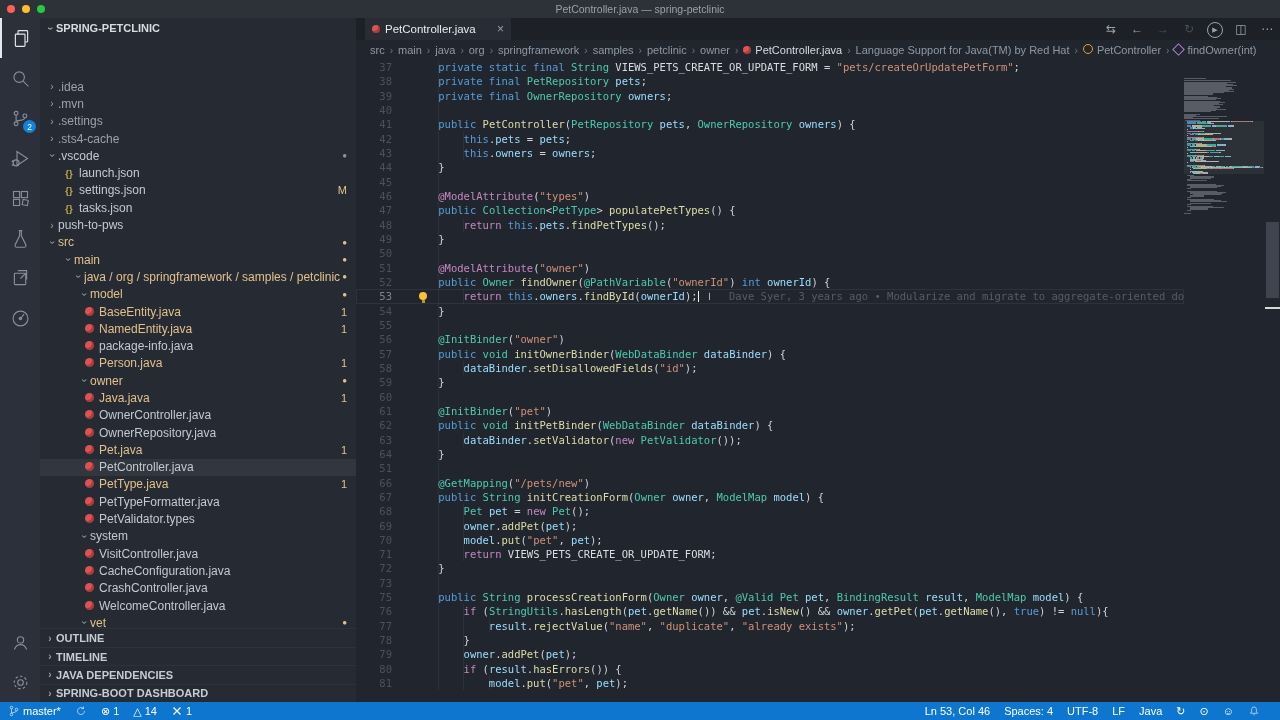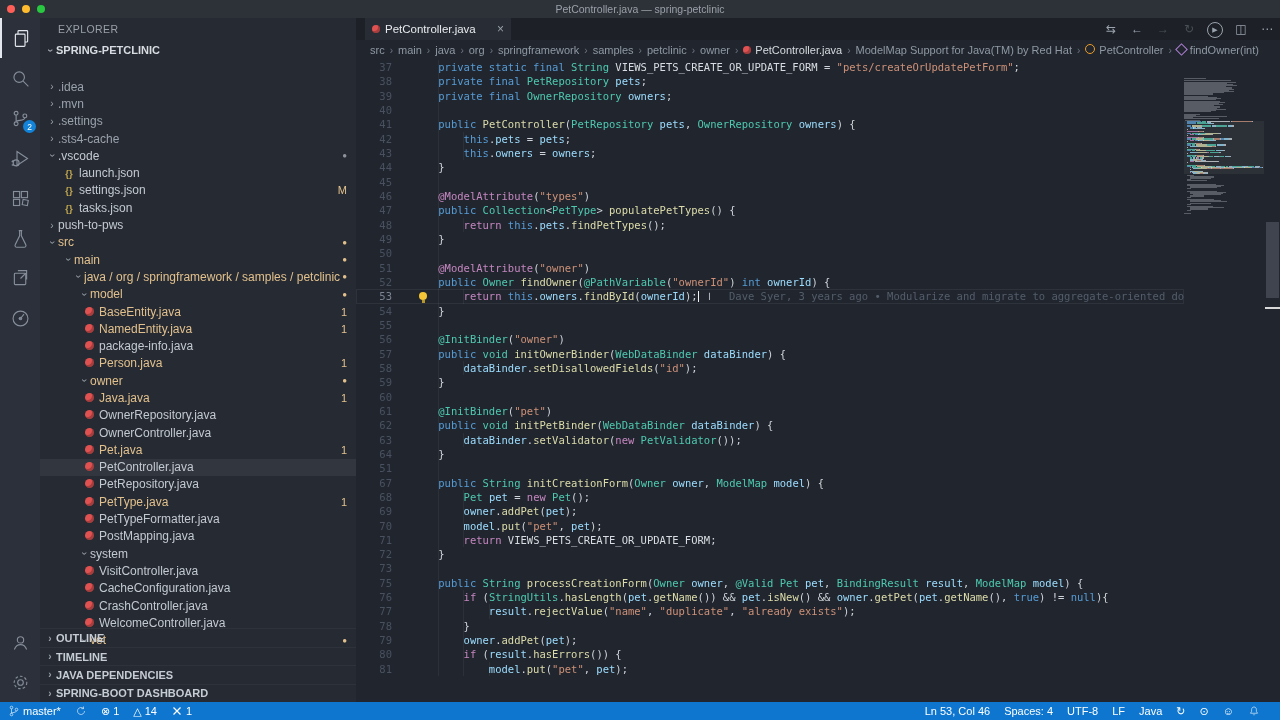--- a/index.html
+++ b/index.html
@@ -167,21 +167,20 @@
       <div class="ab-item">
         <svg viewBox="0 0 24 24">
           <circle cx="12" cy="12" r="3.2"></circle>
           <circle cx="12" cy="12" r="7.2" stroke-dasharray="3 2.4"></circle>
         </svg>
       </div>
     </div>
 </div>
 
 <div id="sidebar">
-  <div id="explorer-head">EXPLORER</div>
   <div id="project-head">
     <span class="chev open">›</span>
     <span>SPRING-PETCLINIC</span>
   </div>
   <div id="tree">
       <div class="trow" style="padding-left: 6px;">
         <span class="chev">›</span>
         <span class="tlabel t-dim">.idea</span>
       </div>
       <div class="trow" style="padding-left: 6px;">
@@ -262,51 +261,47 @@
         <span class="tlabel t-mod">owner</span>
         <span class="tdot">●</span>
       </div>
       <div class="trow" style="padding-left: 42px;">
         <span class="ticon"><span class="jicon"></span></span>
         <span class="tlabel t-mod">Java.java</span>
         <span class="tbadge">1</span>
       </div>
       <div class="trow" style="padding-left: 42px;">
         <span class="ticon"><span class="jicon"></span></span>
+        <span class="tlabel t-norm">OwnerController.java</span>
+      </div>
+      <div class="trow" style="padding-left: 42px;">
+        <span class="ticon"><span class="jicon"></span></span>
         <span class="tlabel t-norm">OwnerRepository.java</span>
-      </div>
-      <div class="trow" style="padding-left: 42px;">
-        <span class="ticon"><span class="jicon"></span></span>
-        <span class="tlabel t-norm">OwnerController.java</span>
       </div>
       <div class="trow" style="padding-left: 42px;">
         <span class="ticon"><span class="jicon"></span></span>
         <span class="tlabel t-mod">Pet.java</span>
         <span class="tbadge">1</span>
       </div>
       <div class="trow sel" style="padding-left: 42px;">
         <span class="ticon"><span class="jicon"></span></span>
         <span class="tlabel t-norm">PetController.java</span>
       </div>
       <div class="trow" style="padding-left: 42px;">
         <span class="ticon"><span class="jicon"></span></span>
-        <span class="tlabel t-norm">PetRepository.java</span>
-      </div>
-      <div class="trow" style="padding-left: 42px;">
-        <span class="ticon"><span class="jicon"></span></span>
         <span class="tlabel t-mod">PetType.java</span>
         <span class="tbadge">1</span>
       </div>
       <div class="trow" style="padding-left: 42px;">
         <span class="ticon"><span class="jicon"></span></span>
         <span class="tlabel t-norm">PetTypeFormatter.java</span>
       </div>
       <div class="trow" style="padding-left: 42px;">
         <span class="ticon"><span class="jicon"></span></span>
-        <span class="tlabel t-norm">PostMapping.java</span>
+        <span class="tlabel t-norm">PetValidator.types</span>
       </div>
       <div class="trow" style="padding-left: 38px;">
         <span class="chev open">›</span>
         <span class="tlabel t-norm">system</span>
       </div>
       <div class="trow" style="padding-left: 42px;">
         <span class="ticon"><span class="jicon"></span></span>
         <span class="tlabel t-norm">VisitController.java</span>
       </div>
       <div class="trow" style="padding-left: 42px;">
@@ -376,21 +371,21 @@
       <span>springframework</span>
       <span class="bc-sep">›</span>
       <span>samples</span>
       <span class="bc-sep">›</span>
       <span>petclinic</span>
       <span class="bc-sep">›</span>
       <span>owner</span>
       <span class="bc-sep">›</span>
       <span class="bc-file"><span class="bc-ico jicon" style="width:8px;height:8px"></span>PetController.java</span>
       <span class="bc-sep">›</span>
-      <span>ModelMap Support for Java(TM) by Red Hat</span>
+      <span>Language Support for Java(TM) by Red Hat</span>
       <span class="bc-sep">›</span>
       <span><span class="bc-ico cls-ico"></span>PetController</span>
       <span class="bc-sep">›</span>
       <span><span class="bc-ico mth-ico"></span>findOwner(int)</span>
     </div>
   <div id="code">
       <div class="crow"><span class="guide" style="left: 82.2px;"></span><span class="ln">37</span><span style="color: rgb(207, 212, 218);">    </span><span style="color: rgb(86, 156, 214);">private static final</span><span style="color: rgb(207, 212, 218);"> </span><span style="color: rgb(78, 201, 176);">String</span><span style="color: rgb(207, 212, 218);"> </span><span style="color: rgb(217, 221, 227);">VIEWS_PETS_CREATE_OR_UPDATE_FORM</span><span style="color: rgb(207, 212, 218);"> = </span><span style="color: rgb(206, 145, 120);">"pets/createOrUpdatePetForm"</span><span style="color: rgb(207, 212, 218);">;</span></div>
       <div class="crow"><span class="guide" style="left: 82.2px;"></span><span class="ln">38</span><span style="color: rgb(207, 212, 218);">    </span><span style="color: rgb(86, 156, 214);">private final</span><span style="color: rgb(207, 212, 218);"> </span><span style="color: rgb(78, 201, 176);">PetRepository</span><span style="color: rgb(207, 212, 218);"> </span><span style="color: rgb(156, 220, 254);">pets</span><span style="color: rgb(207, 212, 218);">;</span></div>
       <div class="crow"><span class="guide" style="left: 82.2px;"></span><span class="ln">39</span><span style="color: rgb(207, 212, 218);">    </span><span style="color: rgb(86, 156, 214);">private final</span><span style="color: rgb(207, 212, 218);"> </span><span style="color: rgb(78, 201, 176);">OwnerRepository</span><span style="color: rgb(207, 212, 218);"> </span><span style="color: rgb(156, 220, 254);">owners</span><span style="color: rgb(207, 212, 218);">;</span></div>
       <div class="crow"><span class="guide" style="left: 82.2px;"></span><span class="ln">40</span></div>
@@ -412,20 +407,21 @@
       <div class="crow"><span class="guide" style="left: 82.2px;"></span><span class="ln">56</span><span style="color: rgb(207, 212, 218);">    </span><span style="color: rgb(78, 201, 176);">@InitBinder</span><span style="color: rgb(207, 212, 218);">(</span><span style="color: rgb(206, 145, 120);">"owner"</span><span style="color: rgb(207, 212, 218);">)</span></div>
       <div class="crow"><span class="guide" style="left: 82.2px;"></span><span class="ln">57</span><span style="color: rgb(207, 212, 218);">    </span><span style="color: rgb(86, 156, 214);">public</span><span style="color: rgb(207, 212, 218);"> </span><span style="color: rgb(78, 201, 176);">void</span><span style="color: rgb(207, 212, 218);"> </span><span style="color: rgb(220, 220, 170);">initOwnerBinder</span><span style="color: rgb(207, 212, 218);">(</span><span style="color: rgb(78, 201, 176);">WebDataBinder</span><span style="color: rgb(207, 212, 218);"> </span><span style="color: rgb(156, 220, 254);">dataBinder</span><span style="color: rgb(207, 212, 218);">) {</span></div>
       <div class="crow"><span class="guide" style="left: 82.2px;"></span><span class="guide" style="left: 107.4px;"></span><span class="ln">58</span><span style="color: rgb(207, 212, 218);">        </span><span style="color: rgb(156, 220, 254);">dataBinder</span><span style="color: rgb(207, 212, 218);">.</span><span style="color: rgb(220, 220, 170);">setDisallowedFields</span><span style="color: rgb(207, 212, 218);">(</span><span style="color: rgb(206, 145, 120);">"id"</span><span style="color: rgb(207, 212, 218);">);</span></div>
       <div class="crow"><span class="guide" style="left: 82.2px;"></span><span class="ln">59</span><span style="color: rgb(207, 212, 218);">    }</span></div>
       <div class="crow"><span class="guide" style="left: 82.2px;"></span><span class="ln">60</span></div>
       <div class="crow"><span class="guide" style="left: 82.2px;"></span><span class="ln">61</span><span style="color: rgb(207, 212, 218);">    </span><span style="color: rgb(78, 201, 176);">@InitBinder</span><span style="color: rgb(207, 212, 218);">(</span><span style="color: rgb(206, 145, 120);">"pet"</span><span style="color: rgb(207, 212, 218);">)</span></div>
       <div class="crow"><span class="guide" style="left: 82.2px;"></span><span class="ln">62</span><span style="color: rgb(207, 212, 218);">    </span><span style="color: rgb(86, 156, 214);">public</span><span style="color: rgb(207, 212, 218);"> </span><span style="color: rgb(78, 201, 176);">void</span><span style="color: rgb(207, 212, 218);"> </span><span style="color: rgb(220, 220, 170);">initPetBinder</span><span style="color: rgb(207, 212, 218);">(</span><span style="color: rgb(78, 201, 176);">WebDataBinder</span><span style="color: rgb(207, 212, 218);"> </span><span style="color: rgb(156, 220, 254);">dataBinder</span><span style="color: rgb(207, 212, 218);">) {</span></div>
       <div class="crow"><span class="guide" style="left: 82.2px;"></span><span class="guide" style="left: 107.4px;"></span><span class="ln">63</span><span style="color: rgb(207, 212, 218);">        </span><span style="color: rgb(156, 220, 254);">dataBinder</span><span style="color: rgb(207, 212, 218);">.</span><span style="color: rgb(220, 220, 170);">setValidator</span><span style="color: rgb(207, 212, 218);">(</span><span style="color: rgb(197, 134, 192);">new</span><span style="color: rgb(207, 212, 218);"> </span><span style="color: rgb(78, 201, 176);">PetValidator</span><span style="color: rgb(207, 212, 218);">());</span></div>
       <div class="crow"><span class="guide" style="left: 82.2px;"></span><span class="ln">64</span><span style="color: rgb(207, 212, 218);">    }</span></div>
       <div class="crow"><span class="guide" style="left: 82.2px;"></span><span class="ln">51</span></div>
+      <div class="crow"><span class="guide" style="left: 82.2px;"></span><span class="ln">66</span><span style="color: rgb(207, 212, 218);">    </span><span style="color: rgb(78, 201, 176);">@GetMapping</span><span style="color: rgb(207, 212, 218);">(</span><span style="color: rgb(206, 145, 120);">"/pets/new"</span><span style="color: rgb(207, 212, 218);">)</span></div>
       <div class="crow"><span class="guide" style="left: 82.2px;"></span><span class="ln">67</span><span style="color: rgb(207, 212, 218);">    </span><span style="color: rgb(86, 156, 214);">public</span><span style="color: rgb(207, 212, 218);"> </span><span style="color: rgb(78, 201, 176);">String</span><span style="color: rgb(207, 212, 218);"> </span><span style="color: rgb(220, 220, 170);">initCreationForm</span><span style="color: rgb(207, 212, 218);">(</span><span style="color: rgb(78, 201, 176);">Owner</span><span style="color: rgb(207, 212, 218);"> </span><span style="color: rgb(156, 220, 254);">owner</span><span style="color: rgb(207, 212, 218);">, </span><span style="color: rgb(78, 201, 176);">ModelMap</span><span style="color: rgb(207, 212, 218);"> </span><span style="color: rgb(156, 220, 254);">model</span><span style="color: rgb(207, 212, 218);">) {</span></div>
       <div class="crow"><span class="guide" style="left: 82.2px;"></span><span class="guide" style="left: 107.4px;"></span><span class="ln">68</span><span style="color: rgb(207, 212, 218);">        </span><span style="color: rgb(78, 201, 176);">Pet</span><span style="color: rgb(207, 212, 218);"> </span><span style="color: rgb(156, 220, 254);">pet</span><span style="color: rgb(207, 212, 218);"> = </span><span style="color: rgb(197, 134, 192);">new</span><span style="color: rgb(207, 212, 218);"> </span><span style="color: rgb(78, 201, 176);">Pet</span><span style="color: rgb(207, 212, 218);">();</span></div>
       <div class="crow"><span class="guide" style="left: 82.2px;"></span><span class="guide" style="left: 107.4px;"></span><span class="ln">69</span><span style="color: rgb(207, 212, 218);">        </span><span style="color: rgb(156, 220, 254);">owner</span><span style="color: rgb(207, 212, 218);">.</span><span style="color: rgb(220, 220, 170);">addPet</span><span style="color: rgb(207, 212, 218);">(</span><span style="color: rgb(156, 220, 254);">pet</span><span style="color: rgb(207, 212, 218);">);</span></div>
       <div class="crow"><span class="guide" style="left: 82.2px;"></span><span class="guide" style="left: 107.4px;"></span><span class="ln">70</span><span style="color: rgb(207, 212, 218);">        </span><span style="color: rgb(156, 220, 254);">model</span><span style="color: rgb(207, 212, 218);">.</span><span style="color: rgb(220, 220, 170);">put</span><span style="color: rgb(207, 212, 218);">(</span><span style="color: rgb(206, 145, 120);">"pet"</span><span style="color: rgb(207, 212, 218);">, </span><span style="color: rgb(156, 220, 254);">pet</span><span style="color: rgb(207, 212, 218);">);</span></div>
       <div class="crow"><span class="guide" style="left: 82.2px;"></span><span class="guide" style="left: 107.4px;"></span><span class="ln">71</span><span style="color: rgb(207, 212, 218);">        </span><span style="color: rgb(197, 134, 192);">return</span><span style="color: rgb(207, 212, 218);"> </span><span style="color: rgb(217, 221, 227);">VIEWS_PETS_CREATE_OR_UPDATE_FORM</span><span style="color: rgb(207, 212, 218);">;</span></div>
       <div class="crow"><span class="guide" style="left: 82.2px;"></span><span class="ln">72</span><span style="color: rgb(207, 212, 218);">    }</span></div>
       <div class="crow"><span class="guide" style="left: 82.2px;"></span><span class="ln">73</span></div>
       <div class="crow"><span class="guide" style="left: 82.2px;"></span><span class="ln">75</span><span style="color: rgb(207, 212, 218);">    </span><span style="color: rgb(86, 156, 214);">public</span><span style="color: rgb(207, 212, 218);"> </span><span style="color: rgb(78, 201, 176);">String</span><span style="color: rgb(207, 212, 218);"> </span><span style="color: rgb(220, 220, 170);">processCreationForm</span><span style="color: rgb(207, 212, 218);">(</span><span style="color: rgb(78, 201, 176);">Owner</span><span style="color: rgb(207, 212, 218);"> </span><span style="color: rgb(156, 220, 254);">owner</span><span style="color: rgb(207, 212, 218);">, </span><span style="color: rgb(78, 201, 176);">@Valid</span><span style="color: rgb(207, 212, 218);"> </span><span style="color: rgb(78, 201, 176);">Pet</span><span style="color: rgb(207, 212, 218);"> </span><span style="color: rgb(156, 220, 254);">pet</span><span style="color: rgb(207, 212, 218);">, </span><span style="color: rgb(78, 201, 176);">BindingResult</span><span style="color: rgb(207, 212, 218);"> </span><span style="color: rgb(156, 220, 254);">result</span><span style="color: rgb(207, 212, 218);">, </span><span style="color: rgb(78, 201, 176);">ModelMap</span><span style="color: rgb(207, 212, 218);"> </span><span style="color: rgb(156, 220, 254);">model</span><span style="color: rgb(207, 212, 218);">) {</span></div>
       <div class="crow"><span class="guide" style="left: 82.2px;"></span><span class="guide" style="left: 107.4px;"></span><span class="ln">76</span><span style="color: rgb(207, 212, 218);">        </span><span style="color: rgb(197, 134, 192);">if</span><span style="color: rgb(207, 212, 218);"> (</span><span style="color: rgb(78, 201, 176);">StringUtils</span><span style="color: rgb(207, 212, 218);">.</span><span style="color: rgb(220, 220, 170);">hasLength</span><span style="color: rgb(207, 212, 218);">(</span><span style="color: rgb(156, 220, 254);">pet</span><span style="color: rgb(207, 212, 218);">.</span><span style="color: rgb(220, 220, 170);">getName</span><span style="color: rgb(207, 212, 218);">()) &amp;&amp; </span><span style="color: rgb(156, 220, 254);">pet</span><span style="color: rgb(207, 212, 218);">.</span><span style="color: rgb(220, 220, 170);">isNew</span><span style="color: rgb(207, 212, 218);">() &amp;&amp; </span><span style="color: rgb(156, 220, 254);">owner</span><span style="color: rgb(207, 212, 218);">.</span><span style="color: rgb(220, 220, 170);">getPet</span><span style="color: rgb(207, 212, 218);">(</span><span style="color: rgb(156, 220, 254);">pet</span><span style="color: rgb(207, 212, 218);">.</span><span style="color: rgb(220, 220, 170);">getName</span><span style="color: rgb(207, 212, 218);">(), </span><span style="color: rgb(86, 156, 214);">true</span><span style="color: rgb(207, 212, 218);">) != </span><span style="color: rgb(86, 156, 214);">null</span><span style="color: rgb(207, 212, 218);">){</span></div>
       <div class="crow"><span class="guide" style="left: 82.2px;"></span><span class="guide" style="left: 107.4px;"></span><span class="guide" style="left: 132.6px;"></span><span class="ln">77</span><span style="color: rgb(207, 212, 218);">            </span><span style="color: rgb(156, 220, 254);">result</span><span style="color: rgb(207, 212, 218);">.</span><span style="color: rgb(220, 220, 170);">rejectValue</span><span style="color: rgb(207, 212, 218);">(</span><span style="color: rgb(206, 145, 120);">"name"</span><span style="color: rgb(207, 212, 218);">, </span><span style="color: rgb(206, 145, 120);">"duplicate"</span><span style="color: rgb(207, 212, 218);">, </span><span style="color: rgb(206, 145, 120);">"already exists"</span><span style="color: rgb(207, 212, 218);">);</span></div>

